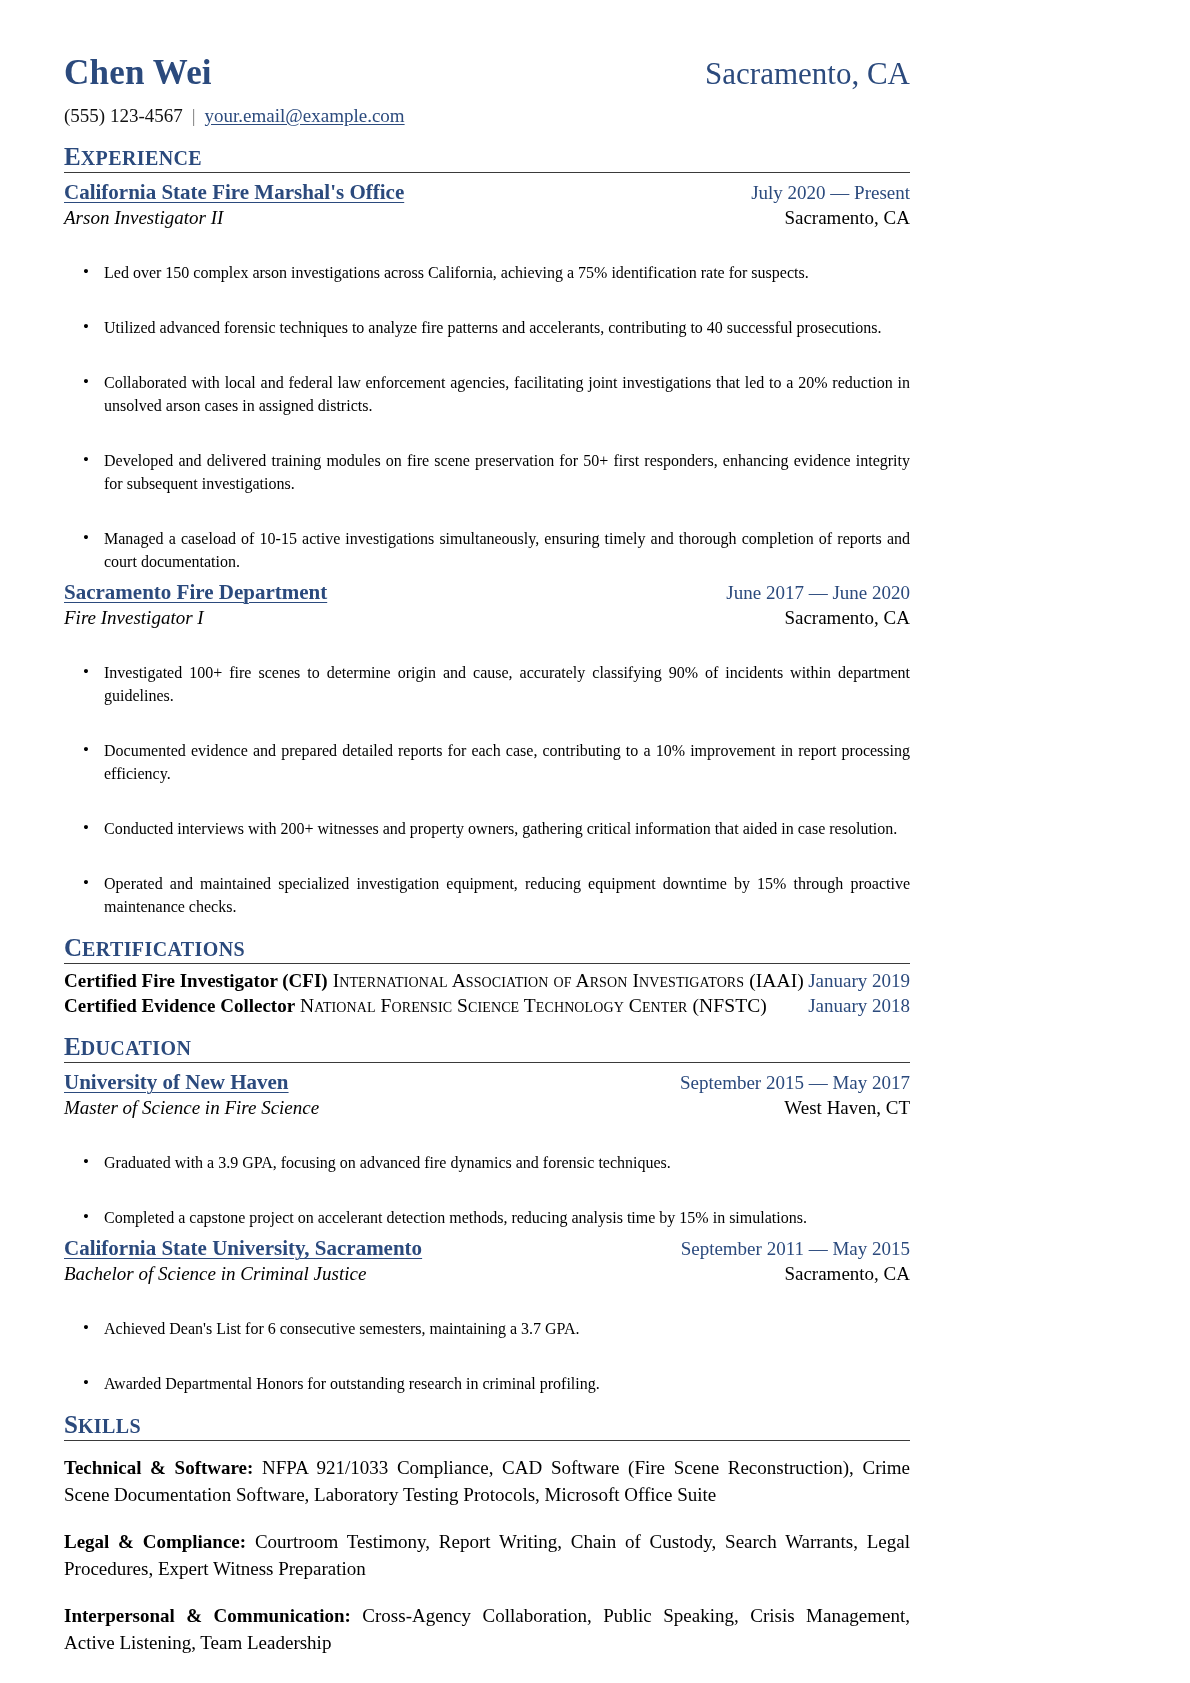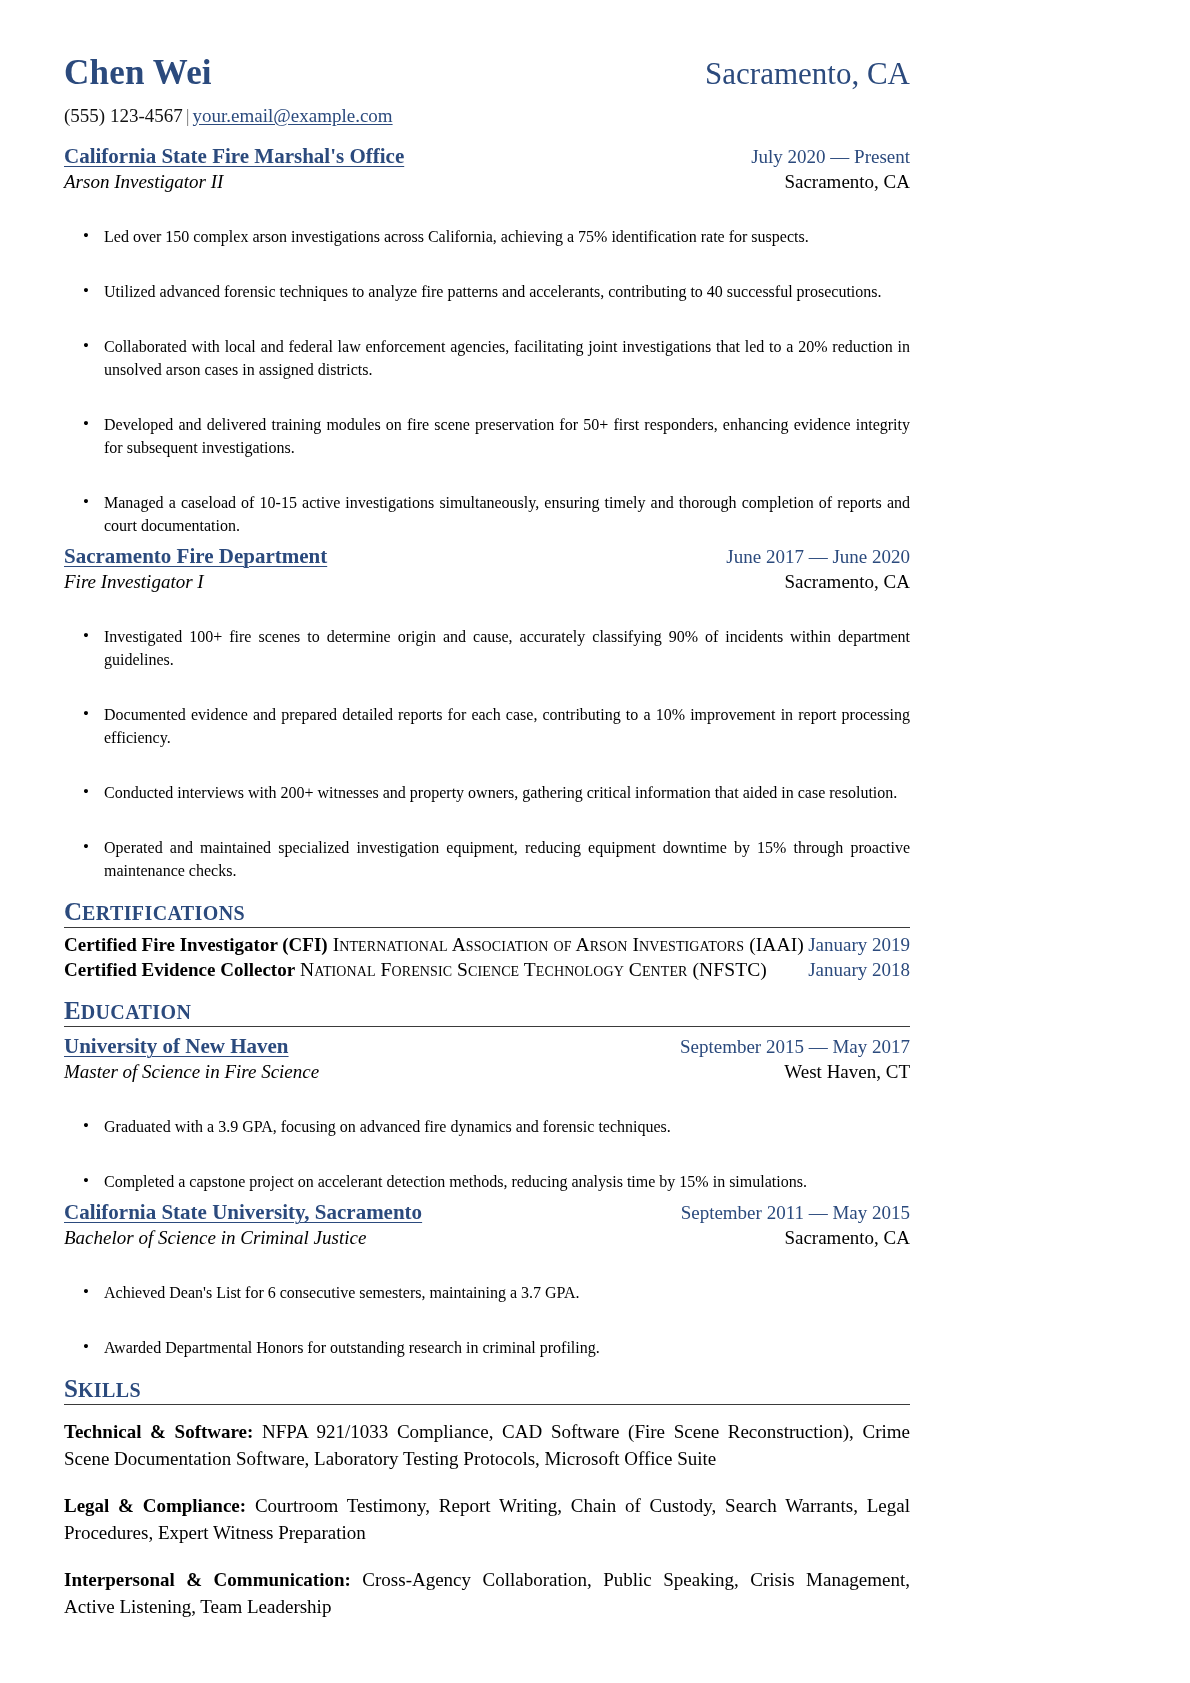--- a/index.html
+++ b/index.html
@@ -40,21 +40,21 @@
     font-size: 31px;
     color: #2b4a7d;
     line-height: 1.1;
   }
   .contact {
     margin-top: 12px;
     font-size: 19px;
     color: #111111;
     display: flex;
     align-items: baseline;
-    gap: 3px;
+    gap: 9px;
   }
   .contact .sep {
     color: #7d7d7d;
     font-size: 19px;
   }
   .contact a.email {
     color: #2b4a7d;
     text-decoration: underline;
     text-underline-offset: 2px;
   }
@@ -177,20 +177,23 @@
     <div class="hdr-loc">Sacramento, CA</div>
   </div>
 
   <div class="contact">
     <span>(555) 123-4567</span>
     <span class="sep">|</span>
     <a class="email" href="#">your.email@example.com</a>
   </div>
 
   <div class="section">
+    <div class="sec-head">
+      <span class="cap">E</span><span class="small">XPERIENCE</span>
+    </div>
 
     <div class="entry">
       <div class="entry-row">
         <span class="org">California State Fire Marshal's Office</span>
         <span class="dates">July 2020 — Present</span>
       </div>
       <div class="entry-row sub-row">
         <span class="role">Arson Investigator II</span>
         <span class="place">Sacramento, CA</span>
       </div>

